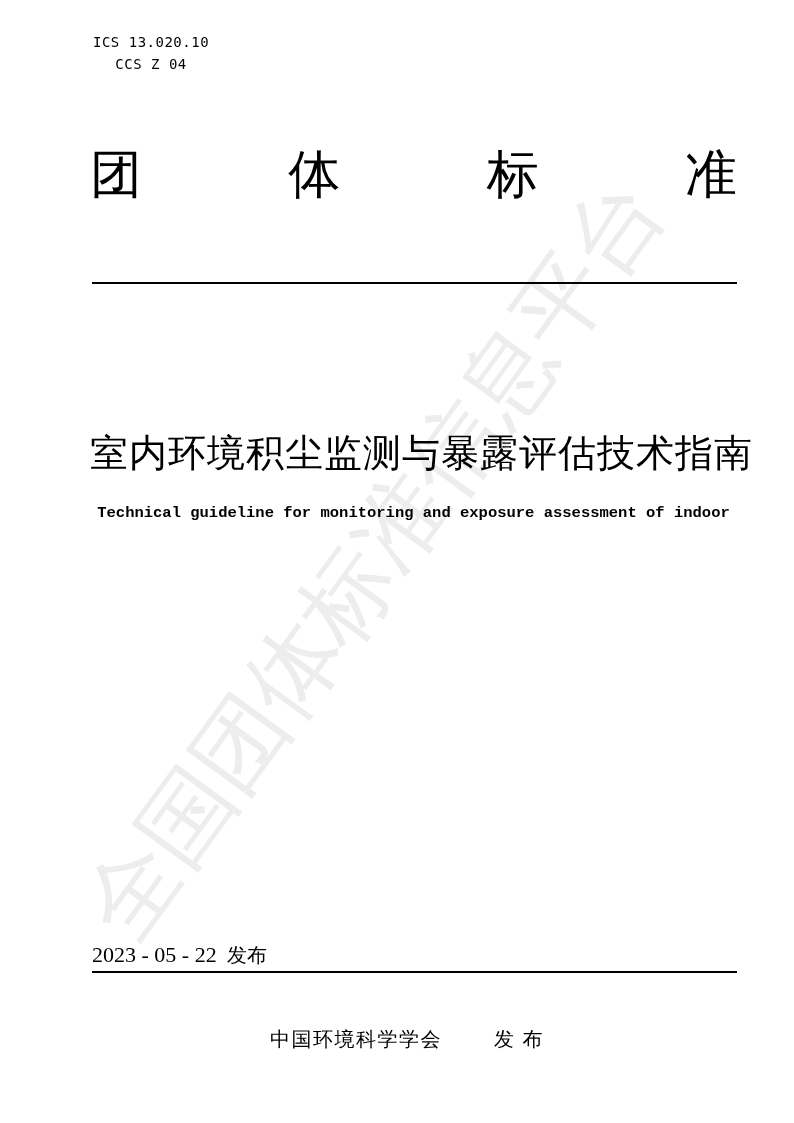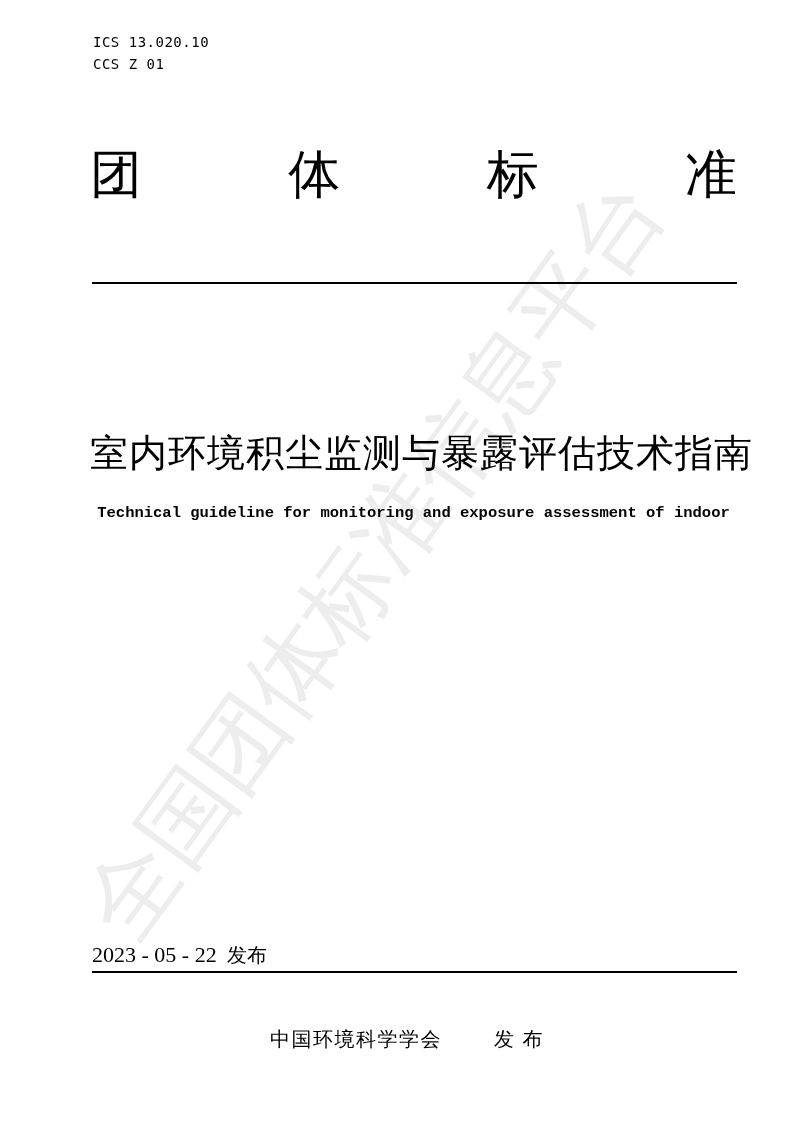--- a/index.html
+++ b/index.html
@@ -30,20 +30,21 @@
   }
   .meta {
     position: absolute;
     left: 93px;
     top: 31px;
     font-family: "DejaVu Sans Mono", monospace;
     font-size: 14px;
     line-height: 22px;
     letter-spacing: 0.5px;
     z-index: 1;
+    text-align: center;
   }
   .doc-type-row {
     position: absolute;
     left: 90px;
     right: 57px;
     top: 146px;
     display: flex;
     justify-content: space-between;
     font-size: 52px;
     line-height: 56px;
@@ -131,21 +132,21 @@
 </style>
 </head>
 <body>
 
 <div class="page">
 
   <div class="watermark">全国团体标准信息平台</div>
 
   <div class="meta">
     <div>ICS  13.020.10</div>
-    <div>CCS  Z 01</div>
+    <div>CCS  Z 04</div>
   </div>
 
   <div class="doc-type-row">
     <span>团</span>
     <span>体</span>
     <span>标</span>
     <span>准</span>
   </div>
 
 

